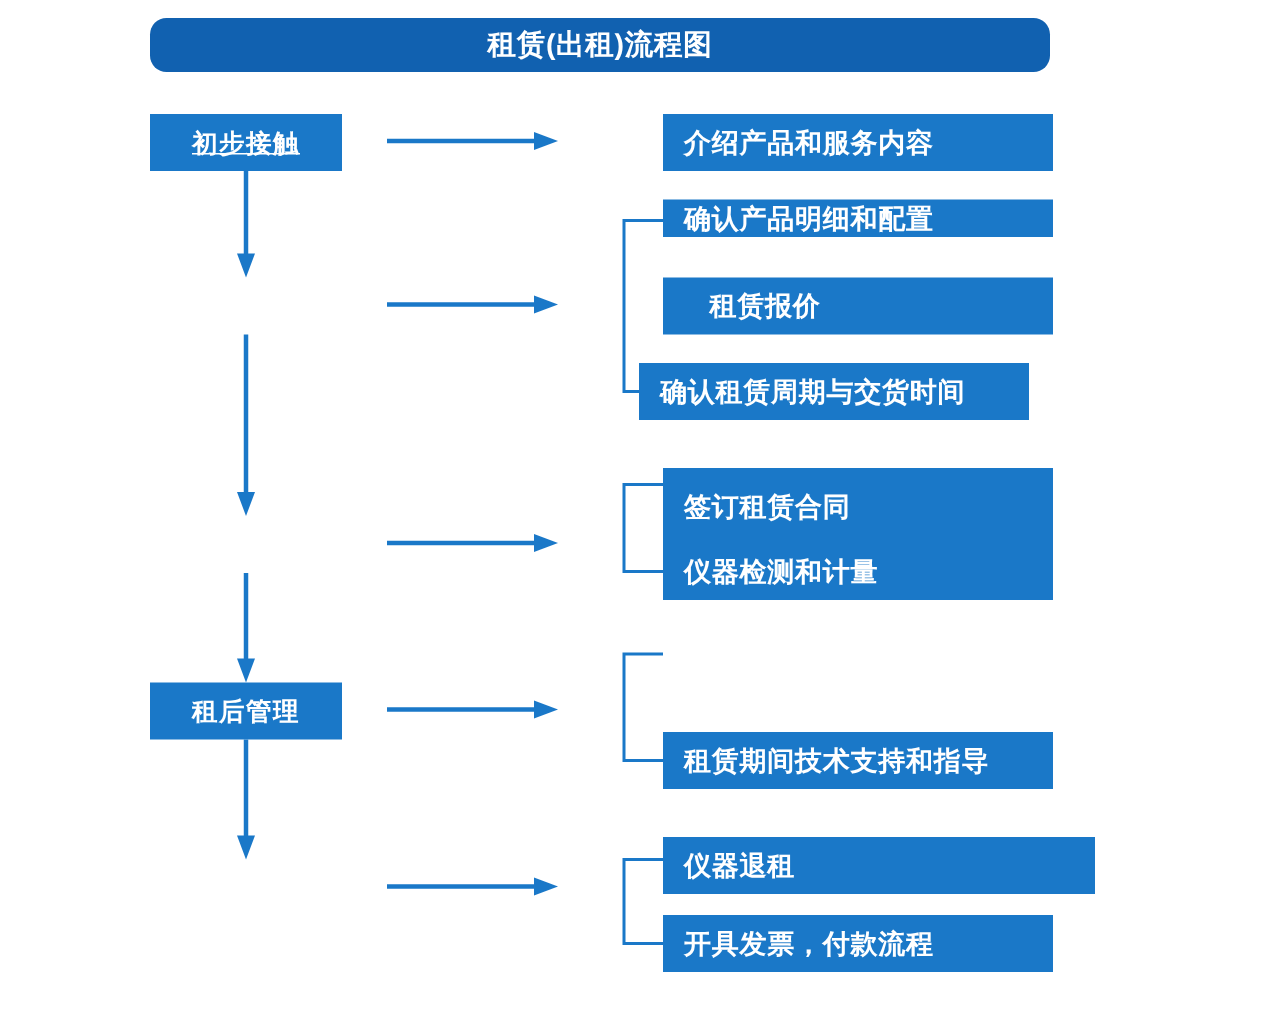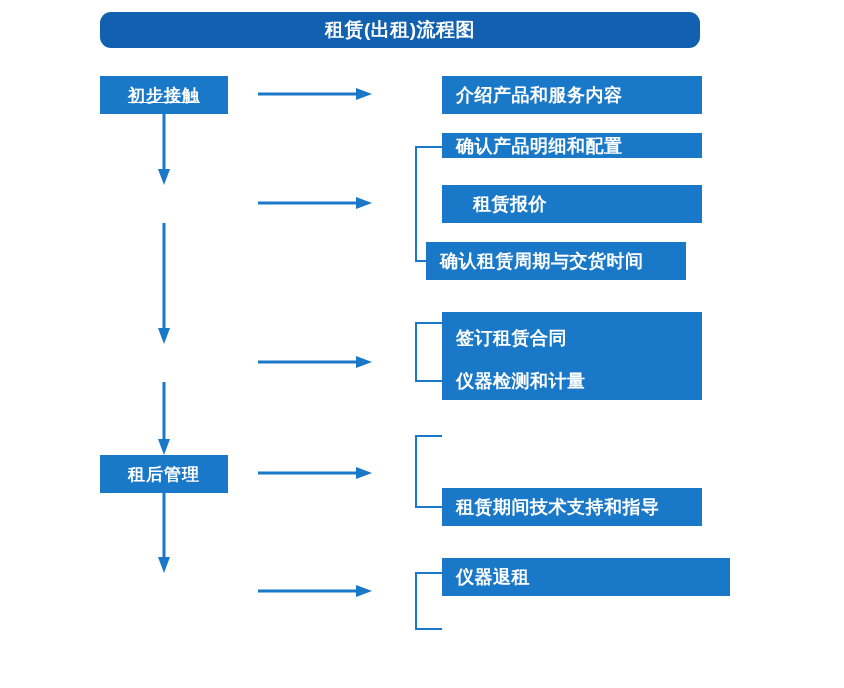--- a/index.html
+++ b/index.html
@@ -84,20 +84,21 @@
   <div class="stage-box" style="left:100px; top:455px; width:128px; height:38px;">租后管理</div>
 
   <div class="detail-box" style="left:442px; top:76px; width:260px; height:38px;">介绍产品和服务内容</div>
   <div class="detail-box" style="left:442px; top:133px; width:260px; height:25px;">确认产品明细和配置</div>
   <div class="detail-box" style="left:442px; top:185px; width:260px; height:38px;padding-left:31px;">租赁报价</div>
   <div class="detail-box" style="left:426px; top:242px; width:260px; height:38px;">确认租赁周期与交货时间</div>
   <div class="detail-box" style="left:442px; top:312px; width:260px; height:52px;">签订租赁合同</div>
   <div class="detail-box" style="left:442px; top:362px; width:260px; height:38px;">仪器检测和计量</div>
   <div class="detail-box" style="left:442px; top:488px; width:260px; height:38px;">租赁期间技术支持和指导</div>
   <div class="detail-box" style="left:442px; top:558px; width:288px; height:38px;">仪器退租</div>
+  <div class="detail-box" style="left:442px; top:610px; width:260px; height:38px;">开具发票，付款流程</div>
 
   <div class="arrow-h" style="left:258px; top:87px; width:114px;">
     <svg width="114" height="14" viewBox="0 0 114 14">
       <line x1="0" y1="7" x2="100" y2="7" stroke="#1a78c8" stroke-width="3"></line>
       <polygon points="114,7 98,1 98,13" fill="#1a78c8"></polygon>
     </svg>
   </div>
   <div class="arrow-h" style="left:258px; top:196px; width:114px;">
     <svg width="114" height="14" viewBox="0 0 114 14">
       <line x1="0" y1="7" x2="100" y2="7" stroke="#1a78c8" stroke-width="3"></line>

